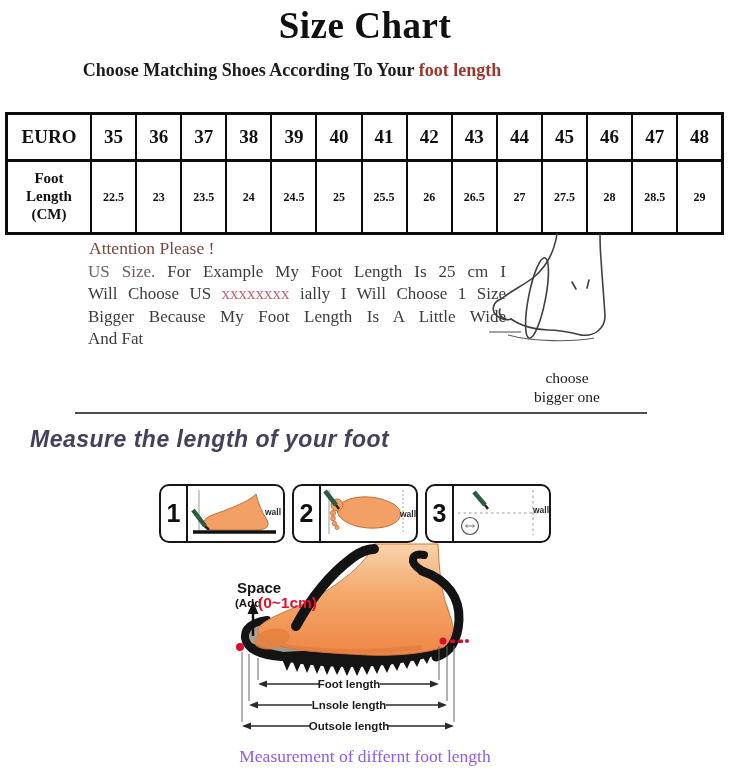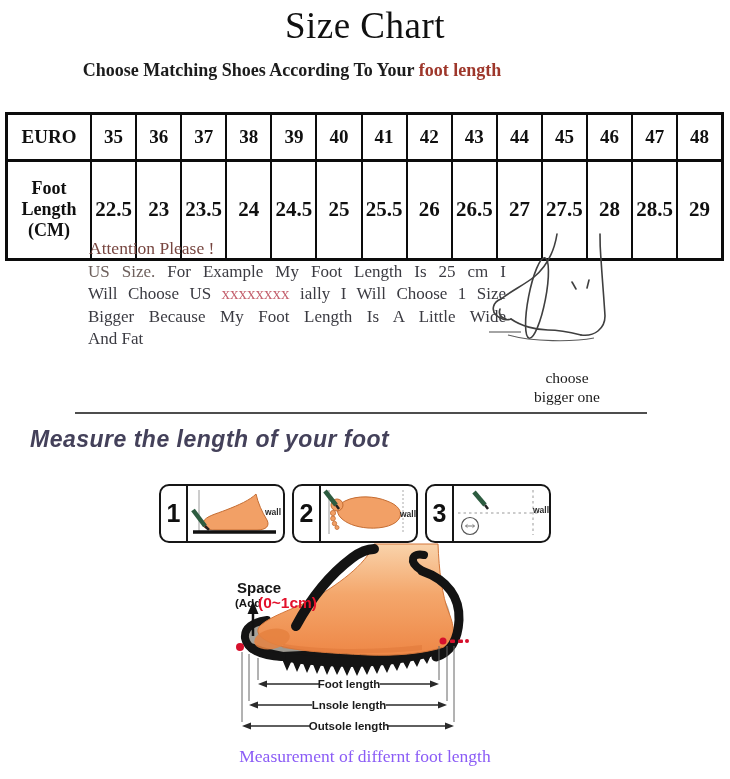--- a/index.html
+++ b/index.html
@@ -1,34 +1,34 @@
 <!DOCTYPE html>
 <html style="--accent-red: #9e372b; --attn-heading: #774640; --attn-body: #3b3b42; --attn-accent1: #7c5a50; --attn-accent2: #6e605c; --attn-xxx: #c4616e; --heading-purple: #44415a; --skin-orange: #f2a066; --sole-black: #141414; --pen-green: #2d5c40; --dot-red: #d6102c;"><head>
 <meta charset="utf-8">
 <style>
   html,body{margin:0;padding:0;background:#fff;}
   #page{position:relative;width:730px;height:779px;background:#ffffff;overflow:hidden;
         font-family:"Liberation Serif","DejaVu Serif",serif;color:#151515;}
   .abs{position:absolute;}
 
   
-  #title{top:4px;left:0;width:730px;text-align:center;font-size:37px;font-weight:400;color:#101010;letter-spacing:.5px;}
+  #title{top:4px;left:0;width:730px;text-align:center;font-size:37px;font-weight:700;color:#101010;letter-spacing:.5px;}
   #subtitle{top:60px;left:0;width:584px;text-align:center;font-size:18px;font-weight:700;color:#1c1c1c;}
   #subtitle .accent{color:var(--accent-red,#9e372b);}
 
   
   #tableWrap{top:112px;left:5px;width:719px;}
   table.sizes{border-collapse:collapse;width:719px;table-layout:fixed;}
   table.sizes td,table.sizes th{border:2px solid #0c0c0c;text-align:center;vertical-align:middle;
       font-weight:700;color:#101010;padding:0;}
   table.sizes{border:3px solid #0c0c0c;}
   tr.r1 td,tr.r1 th{height:44px;font-size:19px;border-bottom:3px solid #0c0c0c;}
-  tr.r2 td,tr.r2 th{height:54px;font-size:21px;}
+  tr.r2 td,tr.r2 th{height:54px;font-size:12px;}
   th.rowhead{width:82px;font-size:19px;}
-  tr.r2 th.rowhead{font-size:18px;line-height:1.18;padding:16px 4px;}
+  tr.r2 th.rowhead{font-size:15px;line-height:1.18;padding:8px 4px;}
 
   
   #attnHead{top:238px;left:89px;font-size:17.5px;color:var(--attn-heading,#774640);}
   #attnLines{top:261px;left:88px;width:418px;}
   .attn-line{font-size:17px;line-height:22.3px;text-align:justify;text-align-last:justify;white-space:nowrap;}
   .attn-line.indent{text-indent:46px;}
   .attn-line.last{text-align-last:left;}
   .c-body{color:var(--attn-body,#3b3b42);}
   .c-accent1{color:var(--attn-accent1,#7c5a50);}
   .c-accent2{color:var(--attn-accent2,#6e605c);}

